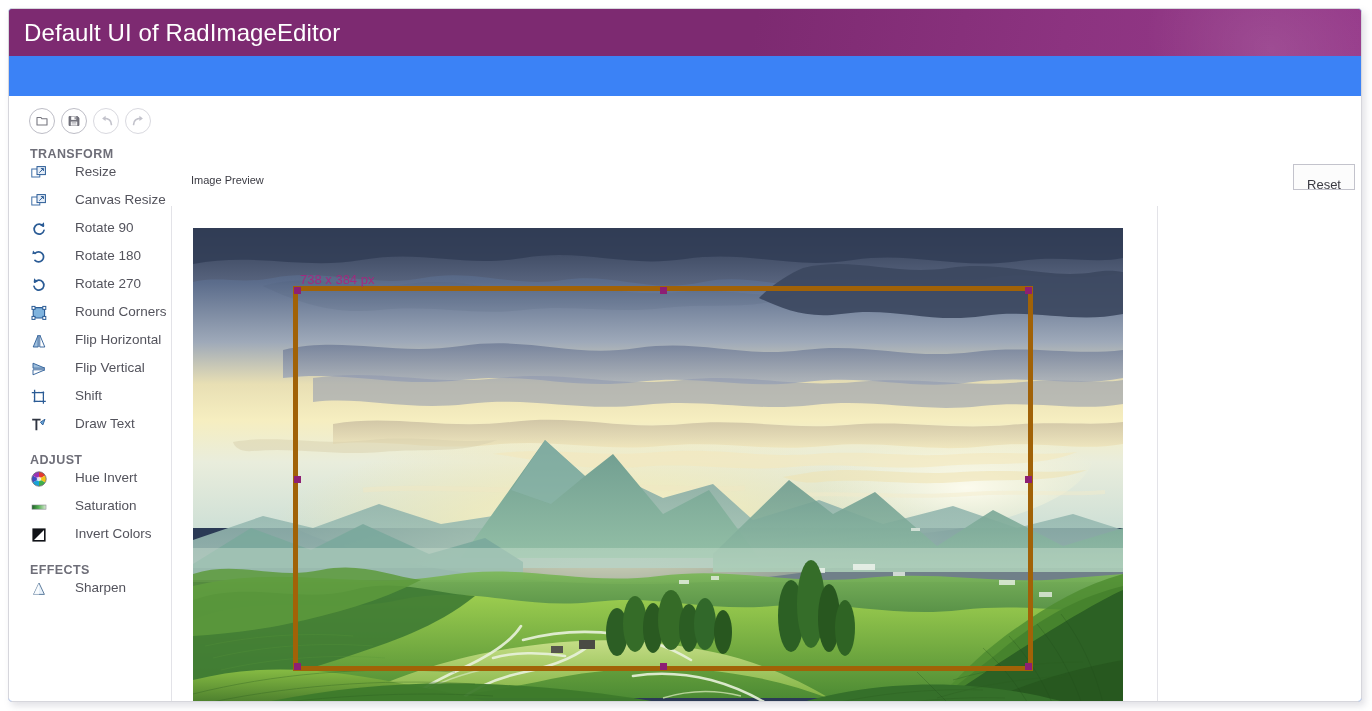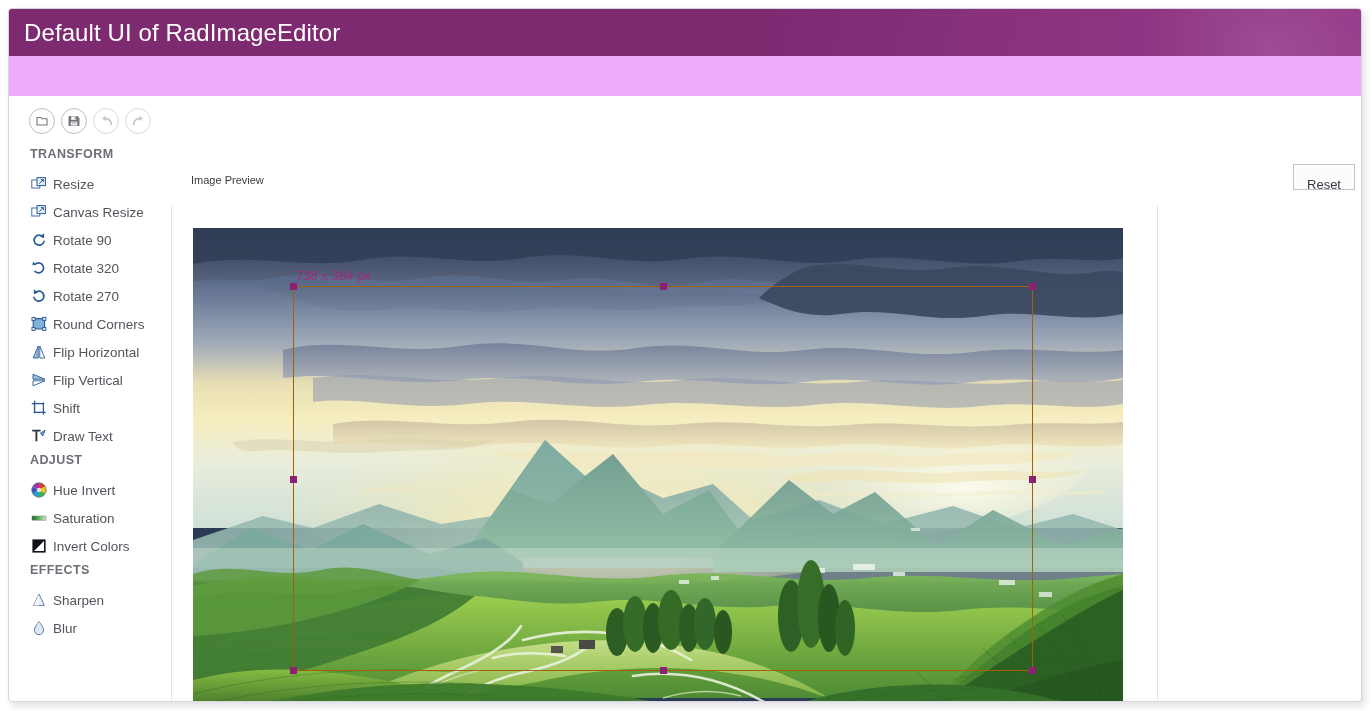--- a/index.html
+++ b/index.html
@@ -49,21 +49,21 @@
     border-right: 9px solid transparent;
   }
 
   
   .window {
     position: absolute;
     left: 8px;
     top: 8px;
     width: 1352px;
     height: 692px;
-    background: #f0abfc;
+    background: #3b82f6;
     border: 1px solid #d6d6dc;
     border-radius: 4px;
     box-shadow: 3px 4px 7px rgba(120,120,140,0.22);
     overflow: hidden;
   }
 
   .titlebar {
     position: relative;
     height: 47px;
     background: #802a73;
@@ -131,25 +131,25 @@
     font-size: 12.5px;
     font-weight: bold;
     color: #6e6e78;
     letter-spacing: 0.4px;
     padding: 0 0 0 21px;
     height: 20px;
     line-height: 20px;
   }
   .sb-item {
     display: flex;
-    align-items: flex-end;
+    align-items: flex-start;
     height: 28px;
     padding-left: 21px;
     cursor: pointer;
-    gap: 6px;
+    gap: 28px;
   }
   .sb-ico {
     width: 17px;
     height: 17px;
     display: flex;
     align-items: center;
     justify-content: center;
     flex: 0 0 17px;
   }
   .sb-label {
@@ -214,21 +214,21 @@
   }
   .photo svg { display: block; width: 100%; height: 100%; }
 
   
   .crop-box {
     position: absolute;
     left: 100px;
     top: 58px;
     width: 740px;
     height: 385px;
-    border: 1px solid #a16207;
+    border: 5px solid #a16207;
     box-sizing: border-box;
     pointer-events: none;
   }
   .crop-size {
     position: absolute;
     left: 2px;
     top: -19px;
     font-size: 13px;
     color: #a8257f;
     white-space: nowrap;
@@ -345,21 +345,21 @@
           <span class="sb-label">Rotate 90</span>
         </div>
 
         <div class="sb-item">
           <span class="sb-ico">
             <svg width="16" height="16" viewBox="0 0 16 16">
               <path d="M4 4.4 A5 5 0 1 1 4 11.4" fill="none" stroke="#2a5b95" stroke-width="1.7" stroke-linecap="round"></path>
               <path d="M2 1.4 L4.9 4.6 L1.3 5.3 Z" fill="#2a5b95"></path>
             </svg>
           </span>
-          <span class="sb-label">Rotate 320</span>
+          <span class="sb-label">Rotate 180</span>
         </div>
 
         <div class="sb-item">
           <span class="sb-ico">
             <svg width="16" height="16" viewBox="0 0 16 16">
               <path d="M3.8 5.2 A5 5 0 1 1 3 9.4" fill="none" stroke="#2a5b95" stroke-width="1.7" stroke-linecap="round"></path>
               <path d="M6.9 5.1 L2.7 5.3 L3.1 1.2 Z" fill="#2a5b95"></path>
             </svg>
           </span>
           <span class="sb-label">Rotate 270</span>
@@ -473,29 +473,20 @@
         <div class="sb-item">
           <span class="sb-ico">
             <svg width="16" height="16" viewBox="0 0 16 16">
               <path d="M8 2 L13.4 13.4 L2.6 13.4 Z" fill="#e8f1fa" stroke="#5f7e9e" stroke-width="1"></path>
               <path d="M8 2 L8 13.4 L2.6 13.4 Z" fill="#ffffff" opacity="0.75"></path>
             </svg>
           </span>
           <span class="sb-label">Sharpen</span>
         </div>
 
-        <div class="sb-item">
-          <span class="sb-ico">
-            <svg width="16" height="16" viewBox="0 0 16 16">
-              <path d="M8 1.6 C8 1.6 12.6 7 12.6 10 A4.6 4.6 0 0 1 3.4 10 C3.4 7 8 1.6 8 1.6 Z" fill="#dbe9f6" stroke="#5f7e9e" stroke-width="1"></path>
-              <path d="M8 1.6 C8 1.6 5.2 5 4.2 8.2 C5 5.6 8 1.6 8 1.6 Z" fill="#ffffff"></path>
-            </svg>
-          </span>
-          <span class="sb-label">Blur</span>
-        </div>
       </div>
 
       <div class="preview-label">Image Preview</div>
       <button class="reset-btn">Reset</button>
 
       <div class="canvas-wrap">
         <div class="photo">
           <svg viewBox="0 0 930 492" preserveAspectRatio="none" xmlns="http://www.w3.org/2000/svg">
             <defs>
 

